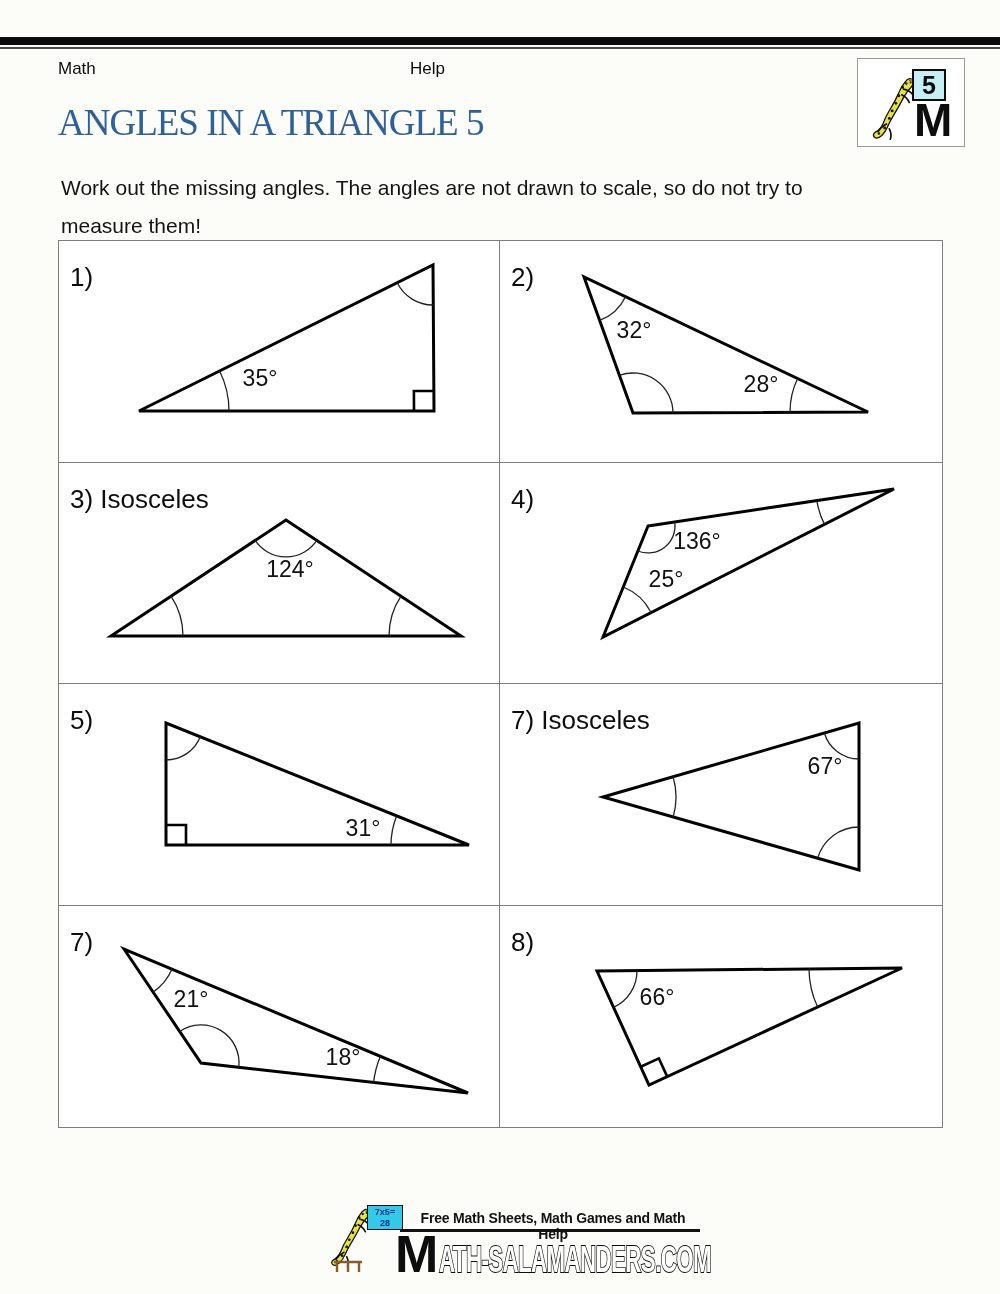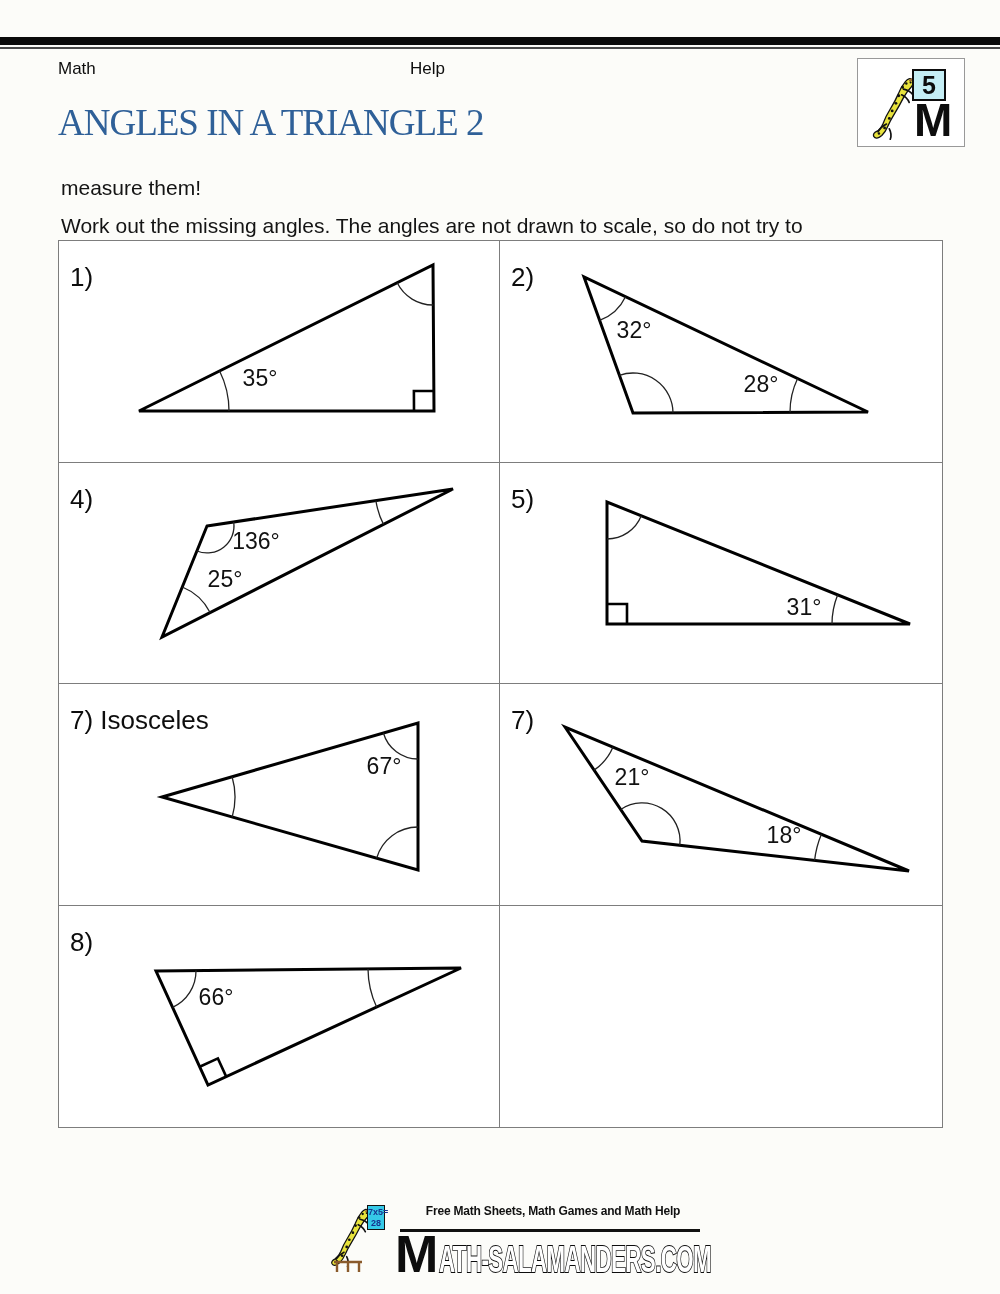--- a/index.html
+++ b/index.html
@@ -45,26 +45,26 @@
   .cell{position:relative;border-right:1px solid var(--grid-gray);border-bottom:1px solid var(--grid-gray);overflow:hidden;}
   .cell:nth-child(even){border-right:none;}
   .cell:nth-child(n+7){border-bottom:none;}
   .cell-label{position:absolute;left:11px;top:21px;font-size:26px;}
   .cell svg{position:absolute;left:0;top:0;}
   
   .footer{position:absolute;left:325px;top:1202px;width:400px;height:84px;}
   .f-sal{position:absolute;left:2px;top:4px;}
   .f-stool{position:absolute;left:8px;top:58px;}
   .f-board{
-    position:absolute;left:42px;top:3px;width:18px;height:25px;
+    position:absolute;left:42px;top:3px;width:36px;height:25px;
     background:var(--board-cyan);border:1.5px solid #111;
     font-size:9px;font-weight:bold;line-height:1.2;text-align:center;color:#16338e;
     padding-top:1px;box-sizing:border-box;
   }
-  .f-tagline{position:absolute;left:88px;top:2px;width:280px;text-align:center;font-size:12px;font-weight:bold;color:#111;letter-spacing:-0.2px;}
+  .f-tagline{position:absolute;left:88px;top:8px;width:280px;text-align:center;font-size:14px;font-weight:bold;color:#111;letter-spacing:-0.2px;}
   .f-line{position:absolute;left:75px;top:27px;width:300px;height:3px;background:#111;}
   .f-wordmark{position:absolute;left:70px;top:29px;}
   .hidden-defs{position:absolute;width:0;height:0;overflow:hidden;}
 </style>
 </head>
 <body>
 
 <svg class="hidden-defs" aria-hidden="true">
   <defs>
     <symbol id="salamander" viewBox="0 0 50 72">
@@ -85,35 +85,35 @@
     </symbol>
   </defs>
 </svg>
 
 <div class="topbar"></div>
 <div class="topbar-thin"></div>
 
 <span class="name-label">Math</span>
 <span class="date-label">Help</span>
 
-<h1 class="title">ANGLES IN A TRIANGLE 2</h1>
+<h1 class="title">ANGLES IN A TRIANGLE 5</h1>
 
 <div class="grade-logo">
   <svg class="g-sal" width="54" height="68">
       <use href="#salamander"></use>
     </svg>
   <div class="g-board">
     <span>5</span>
   </div>
   <div class="g-m">M</div>
 </div>
 
 <div class="instructions">
+  <div>Work out the missing angles. The angles are not drawn to scale, so do not try to</div>
   <div>measure them!</div>
-  <div>Work out the missing angles. The angles are not drawn to scale, so do not try to</div>
 </div>
 
 <div class="grid">
     <div class="cell">
       <div class="cell-label">1)</div>
       <svg width="442" height="221" viewBox="0 0 442 221">
         <polygon points="80,170 374,24 375,170" fill="none" stroke="#000" stroke-width="3" stroke-linejoin="miter"></polygon>
         <path d="M 160.6 130.0 A 90 90 0 0 1 170.0 170.0" fill="none" stroke="#222" stroke-width="1.3"></path>
         <path d="M 338.2 41.8 A 40 40 0 0 0 374.3 64.0" fill="none" stroke="#222" stroke-width="1.3"></path>
         <path d="M 355.0 170.0 L 354.9 150.0 L 374.9 150.0" fill="none" stroke="#000" stroke-width="2.6"></path>
@@ -122,20 +122,30 @@
     </div>
     <div class="cell">
       <div class="cell-label">2)</div>
       <svg width="442" height="221" viewBox="0 0 442 221">
         <polygon points="84,36 133,172 368,171" fill="none" stroke="#000" stroke-width="3" stroke-linejoin="miter"></polygon>
         <path d="M 99.6 79.3 A 46 46 0 0 0 125.5 55.7" fill="none" stroke="#222" stroke-width="1.3"></path>
         <path d="M 119.4 134.4 A 40 40 0 0 1 173.0 171.8" fill="none" stroke="#222" stroke-width="1.3"></path>
         <path d="M 297.6 137.5 A 78 78 0 0 0 290.0 171.3" fill="none" stroke="#222" stroke-width="1.3"></path>
         <text x="134" y="97" text-anchor="middle" font-size="23" fill="#111" font-family="Liberation Sans, sans-serif">32°</text>
         <text x="261" y="151" text-anchor="middle" font-size="23" fill="#111" font-family="Liberation Sans, sans-serif">28°</text>
+      </svg>
+    </div>
+    <div class="cell">
+      <div class="cell-label">3) Isosceles</div>
+      <svg width="442" height="221" viewBox="0 0 442 221">
+        <polygon points="227,57 52,173 402,173" fill="none" stroke="#000" stroke-width="3" stroke-linejoin="miter"></polygon>
+        <path d="M 196.2 77.4 A 37 37 0 0 0 257.8 77.4" fill="none" stroke="#222" stroke-width="1.3"></path>
+        <path d="M 112.0 133.2 A 72 72 0 0 1 124.0 173.0" fill="none" stroke="#222" stroke-width="1.3"></path>
+        <path d="M 342.0 133.2 A 72 72 0 0 0 330.0 173.0" fill="none" stroke="#222" stroke-width="1.3"></path>
+        <text x="231" y="114" text-anchor="middle" font-size="23" fill="#111" font-family="Liberation Sans, sans-serif">124°</text>
       </svg>
     </div>
     <div class="cell">
       <div class="cell-label">4)</div>
       <svg width="442" height="221" viewBox="0 0 442 221">
         <polygon points="148,63 394,26 103,174" fill="none" stroke="#000" stroke-width="3" stroke-linejoin="miter"></polygon>
         <path d="M 174.7 59.0 A 27 27 0 0 1 137.9 88.0" fill="none" stroke="#222" stroke-width="1.3"></path>
         <path d="M 316.9 37.6 A 78 78 0 0 0 324.5 61.4" fill="none" stroke="#222" stroke-width="1.3"></path>
         <path d="M 123.3 124.0 A 54 54 0 0 1 151.1 149.5" fill="none" stroke="#222" stroke-width="1.3"></path>
         <text x="197" y="86" text-anchor="middle" font-size="23" fill="#111" font-family="Liberation Sans, sans-serif">136°</text>

